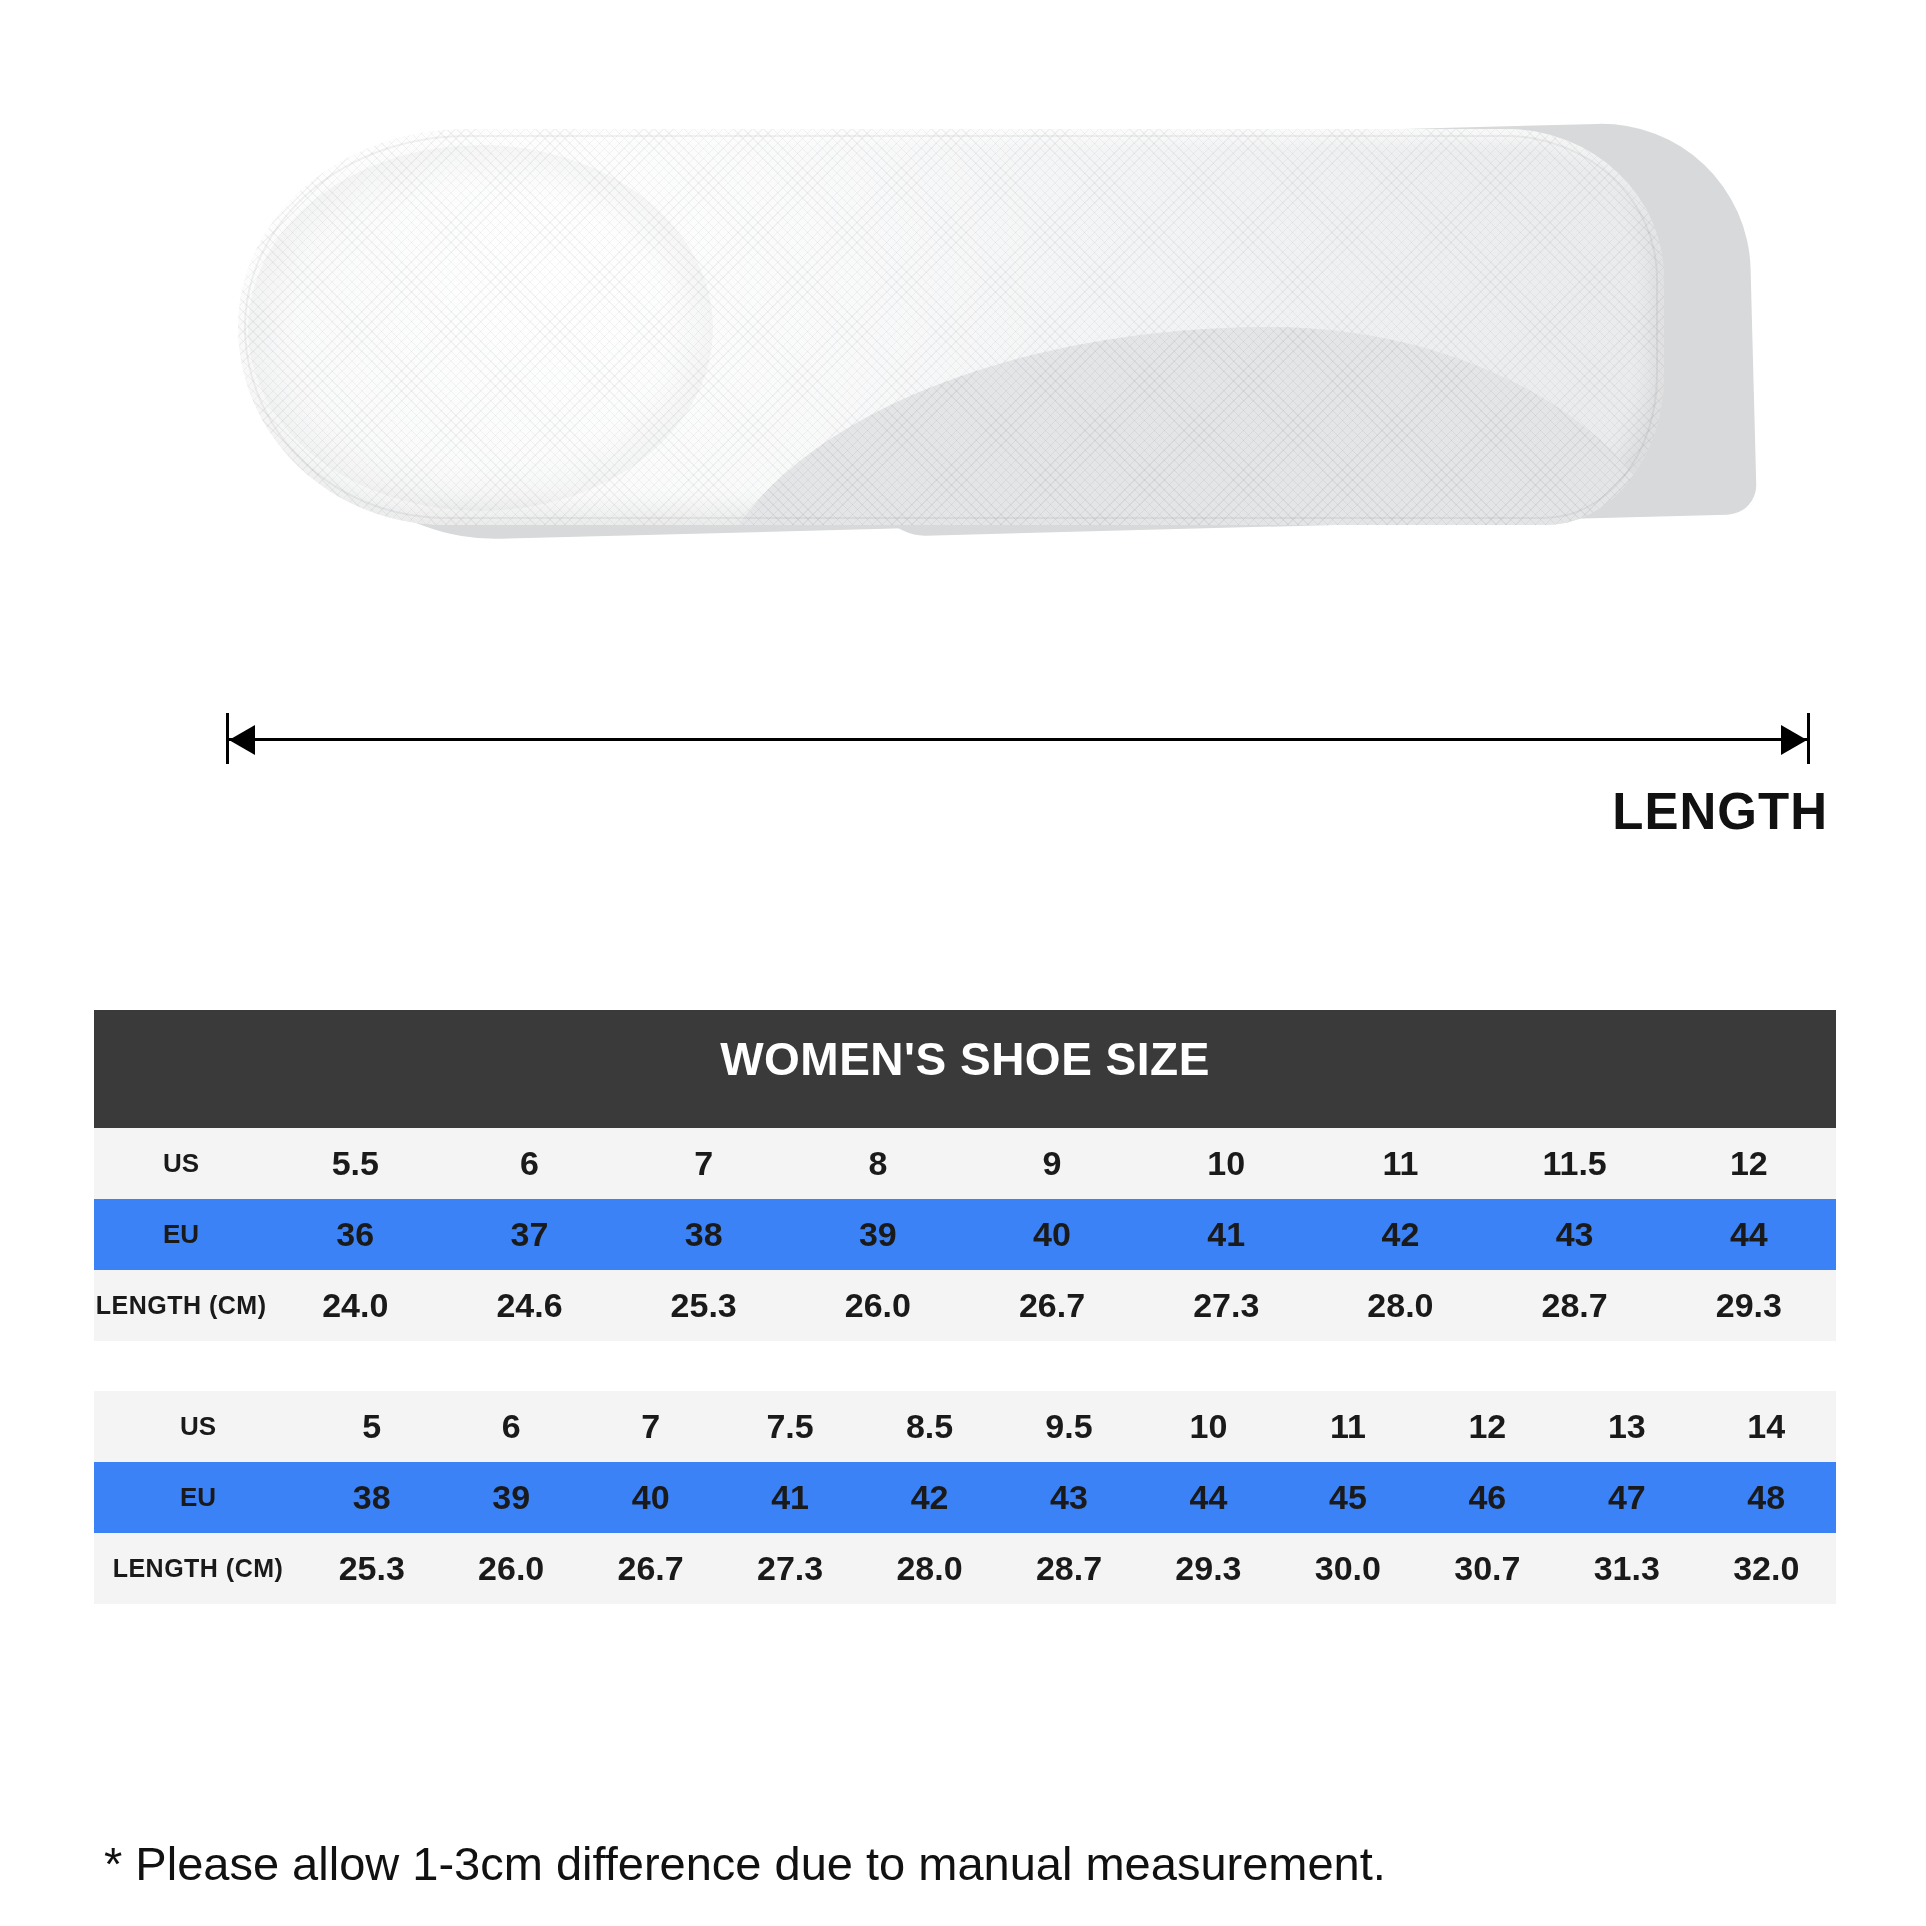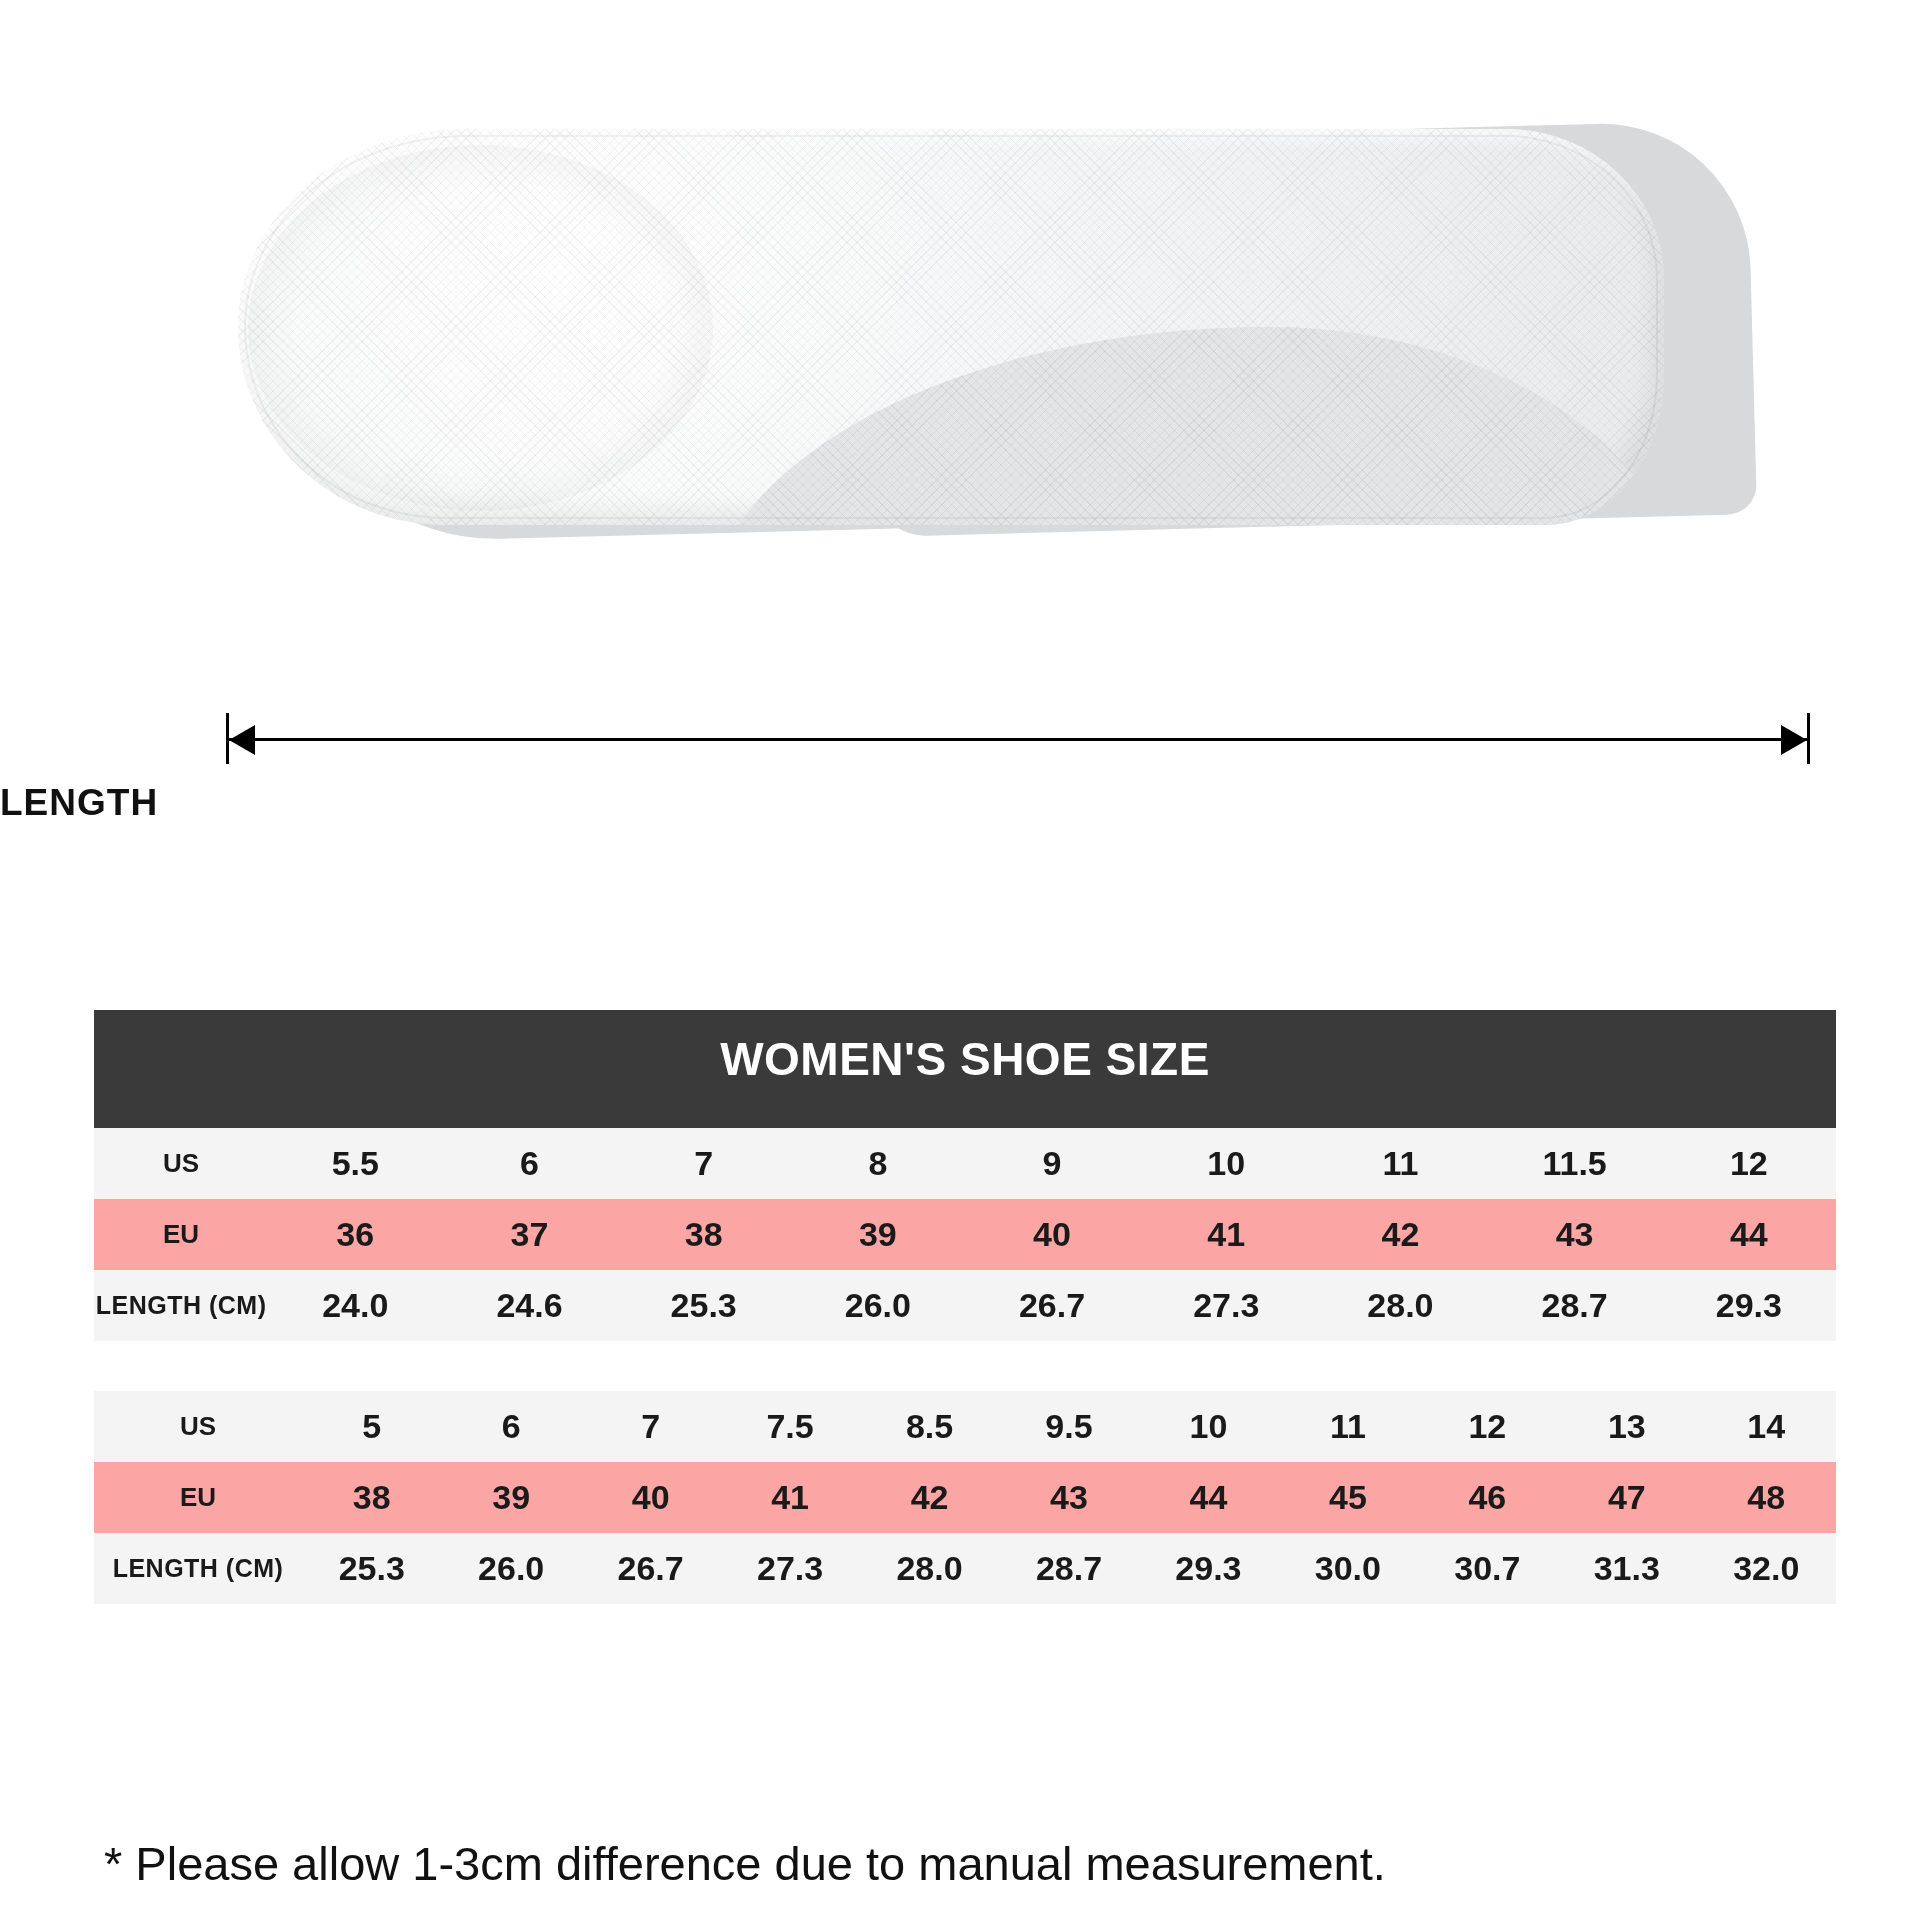--- a/index.html
+++ b/index.html
@@ -146,22 +146,22 @@
     border-bottom: 15px solid transparent;
   }
   .dim .arrow.a-left { left: 3px; border-right: 26px solid #000; }
   .dim .arrow.a-right { right: 3px; border-left: 26px solid #000; }
 
   .length-label {
     position: absolute;
     left: 0;
     top: 782px;
     width: 1828px;
-    text-align: left;
-    font-size: 37px;
+    text-align: right;
+    font-size: 51px;
     font-weight: bold;
     letter-spacing: 1px;
     color: #111;
   }
 
   
   .tables {
     position: absolute;
     left: 94px;
     top: 1010px;
@@ -187,21 +187,21 @@
     font-weight: bold;
     font-size: 34px;
     color: #1a1a1a;
     padding: 16px 0;
   }
   .size-table td.rowlabel {
     font-size: 26px;
     width: 208px;
   }
   .size-table tr.row-odd td { background: #f4f4f4; }
-  .size-table tr.row-even td { background: #fca5a5; }
+  .size-table tr.row-even td { background: #3b82f6; }
   .size-table td.rowlabel.small { font-size: 25px; letter-spacing: 0.5px; }
 
   .footnote {
     position: absolute;
     left: 104px;
     top: 1836px;
     font-size: 47px;
     font-weight: normal;
     color: #111;
   }

